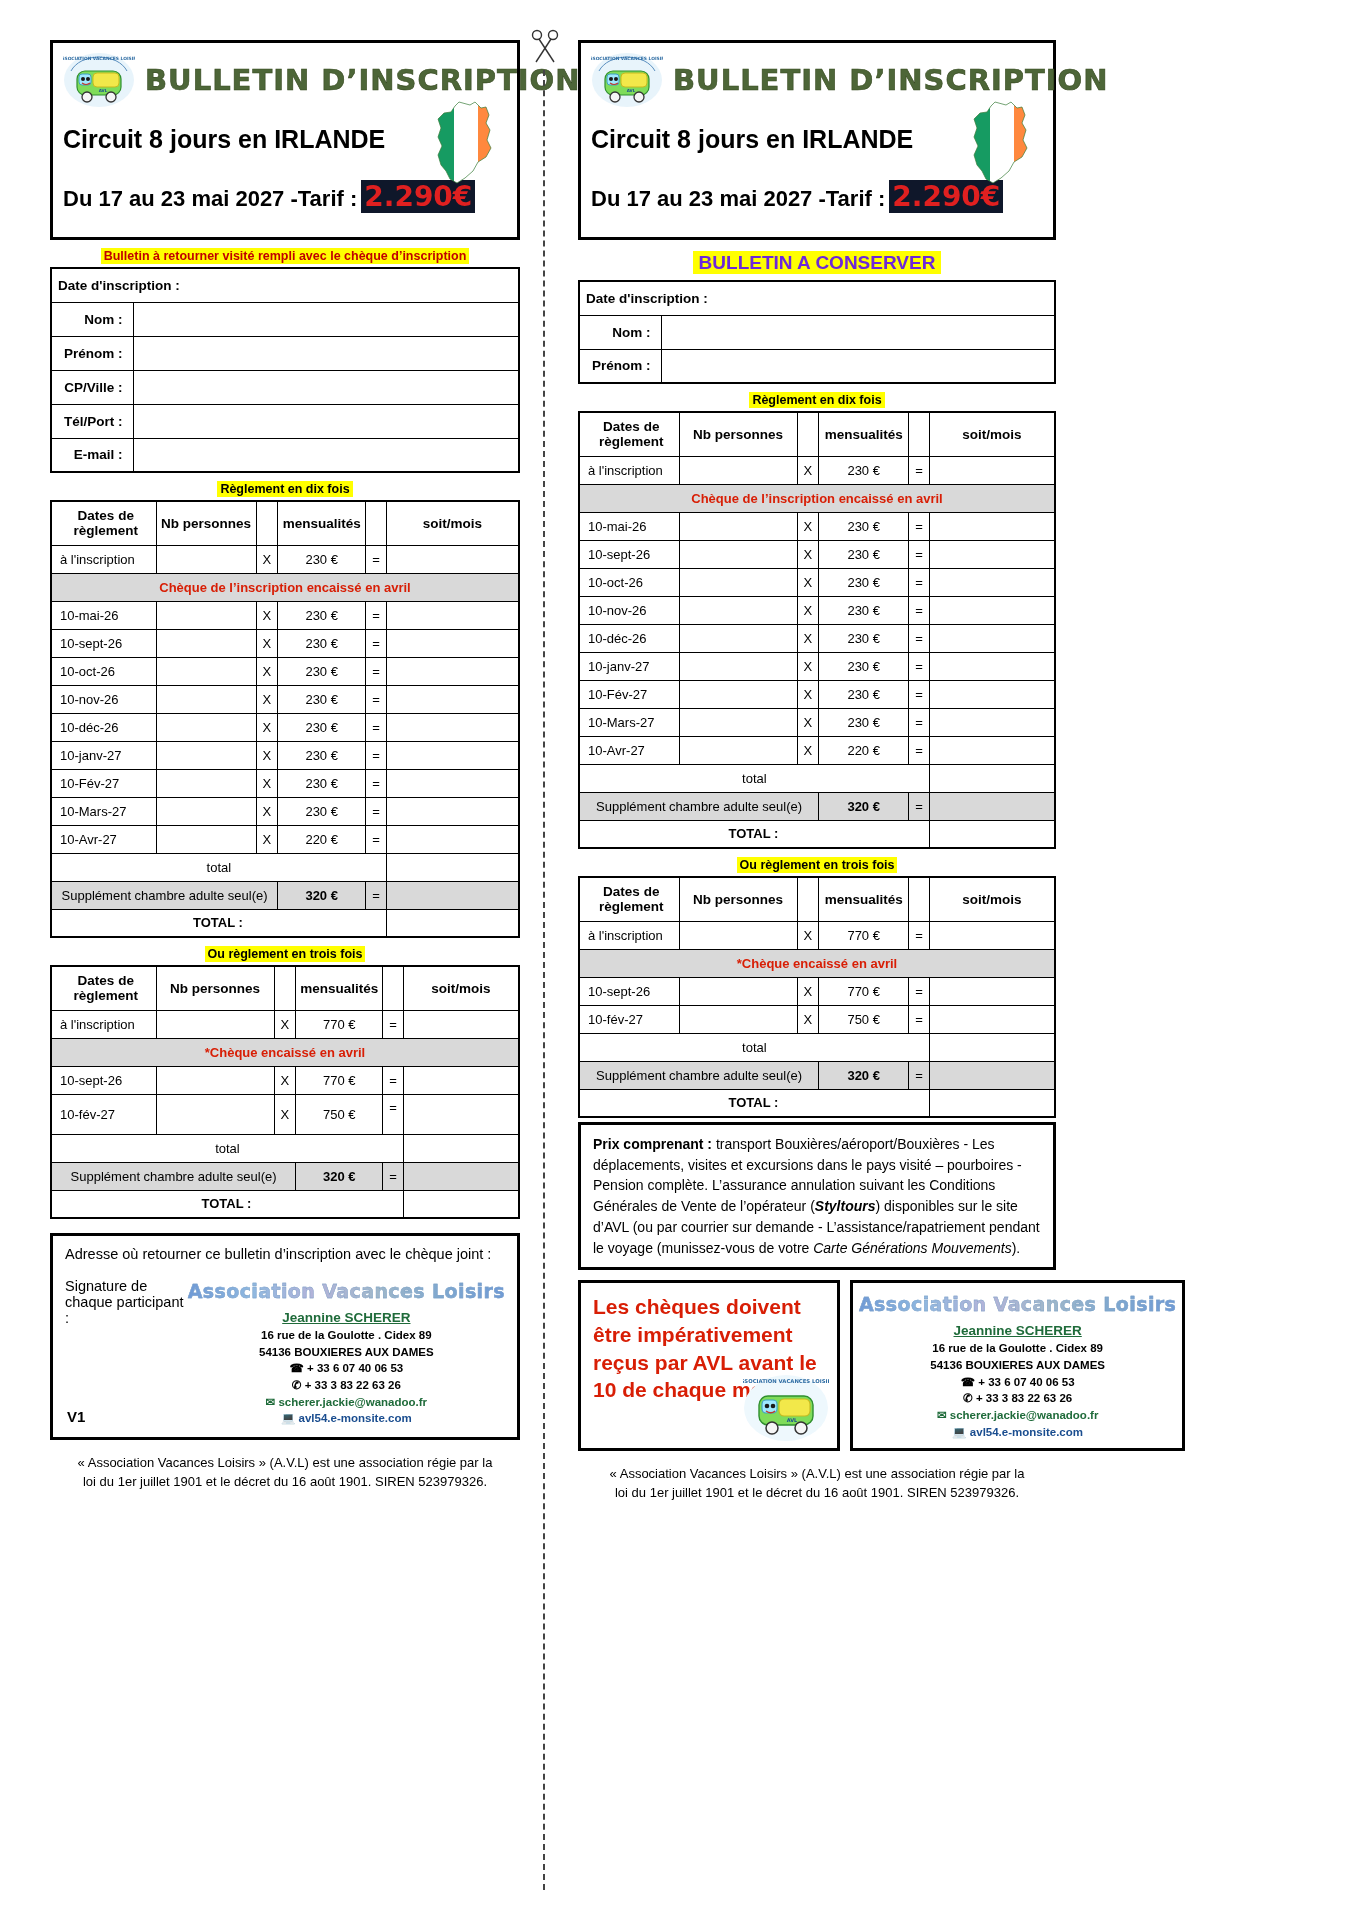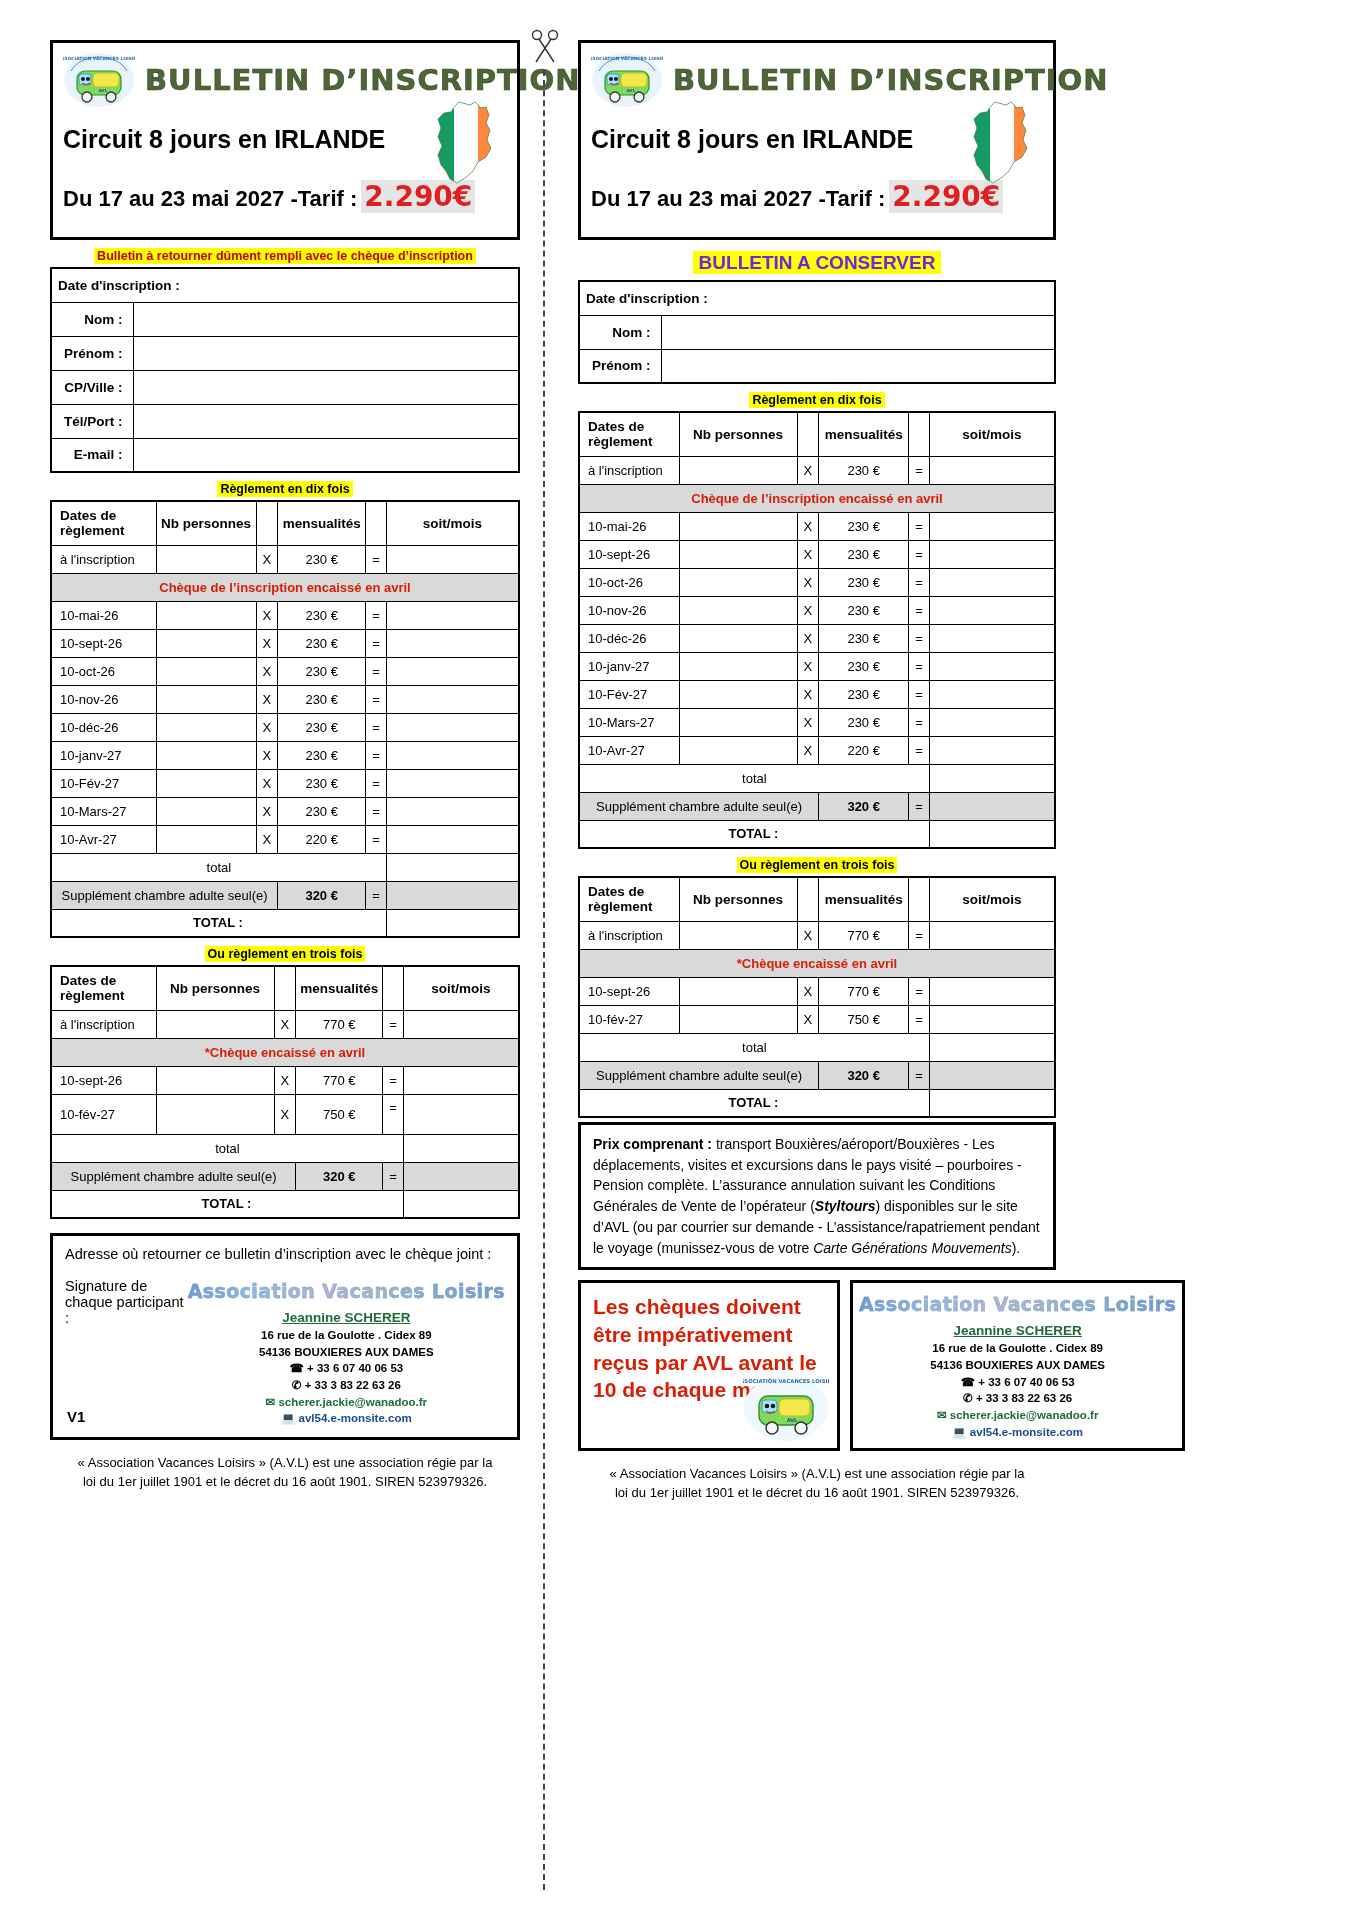--- a/index.html
+++ b/index.html
@@ -78,21 +78,21 @@
   }
   .banner-line3 {
     font-size: 22px;
     font-weight: bold;
     margin-top: 26px;
     white-space: nowrap;
     display: flex;
     align-items: baseline;
   }
   .price-hl {
-    background: #e5e5e5;
+    background: #0f172a;
     color: #e02020;
     font-size: 28px;
     font-weight: bold;
     padding: 0 3px;
     margin-left: 4px;
     font-family: "DejaVu Sans", sans-serif;
   }
   .ireland {
     position: absolute;
     right: 14px; top: 56px;
@@ -138,21 +138,21 @@
 
   .pay td { text-align: center; font-size: 13px; }
   .pay td.date { text-align: left; padding-left: 8px; }
   .pay th {
     border: 1px solid #000;
     font-size: 13.5px;
     font-weight: bold;
     padding: 6px 4px;
     height: 44px;
   }
-  .pay th.left { text-align: left; padding-left: 8px; margin-top: 12px; }
+  .pay th.left { text-align: center; padding-left: 8px; margin-top: 12px; }
   .notecell {
     background: #d9d9d9;
     color: #d81e05;
     font-weight: bold;
     font-size: 13px;
     text-align: center;
   }
   .grey { background: #d9d9d9; }
   .bold { font-weight: bold; }
   .tot-label { text-align: center; font-size: 14px; }
@@ -280,21 +280,21 @@
             <rect x="0" y="0" width="25" height="88" fill="#169b62"></rect>
             <rect x="25" y="0" width="24" height="88" fill="#ffffff"></rect>
             <rect x="49" y="0" width="25" height="88" fill="#ff883e"></rect>
           </g>
           <path d="M30 3 L41 6 L46 3 L52 9 L57 8 L60 16 L57 24 L61 31 L58 41 L62 49 L57 58 L49 63 L44 72 L36 79 L28 84 L21 80 L17 72 L12 66 L9 56 L13 47 L9 38 L12 29 L9 20 L15 14 L22 13 L26 7 Z" fill="none" stroke="#3a7d3a" stroke-width="0.7"></path>
         </svg>
       </div>
     </div>
 
     <div class="caption">
-      <span>Bulletin à retourner dûment rempli avec le chèque d’inscription</span>
+      <span>Bulletin à retourner visité rempli avec le chèque d’inscription</span>
     </div>
 
     <table class="framed id-table">
       <tbody>
           <tr>
         <td class="wide" colspan="2">Date d'inscription :</td>
       </tr>
       <tr>
         <td class="lbl" style="width:82px">Nom :</td>
         <td class="wide"></td>

